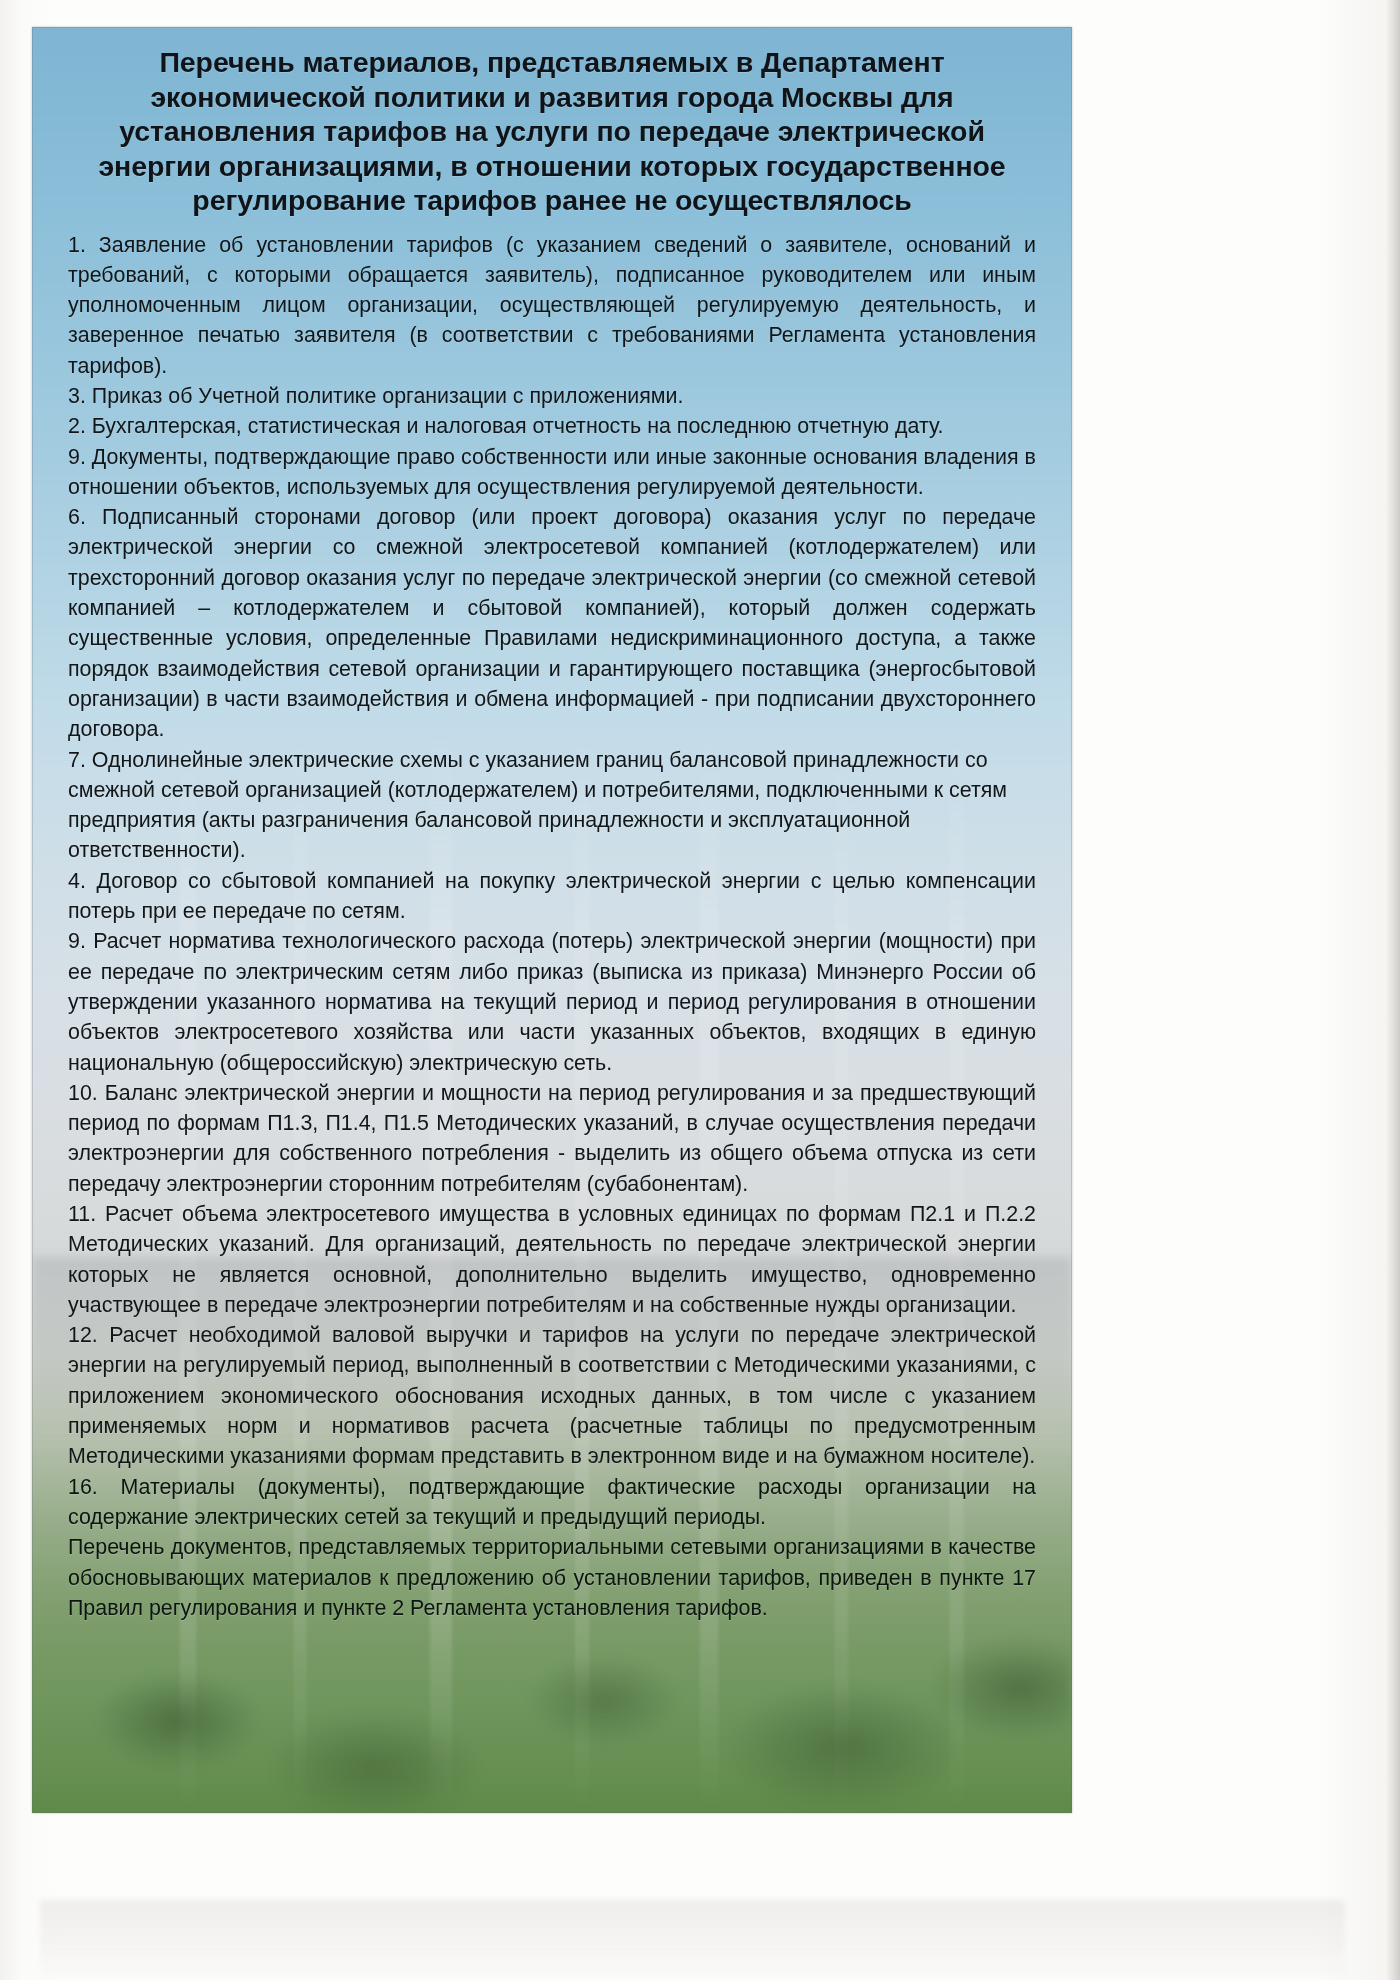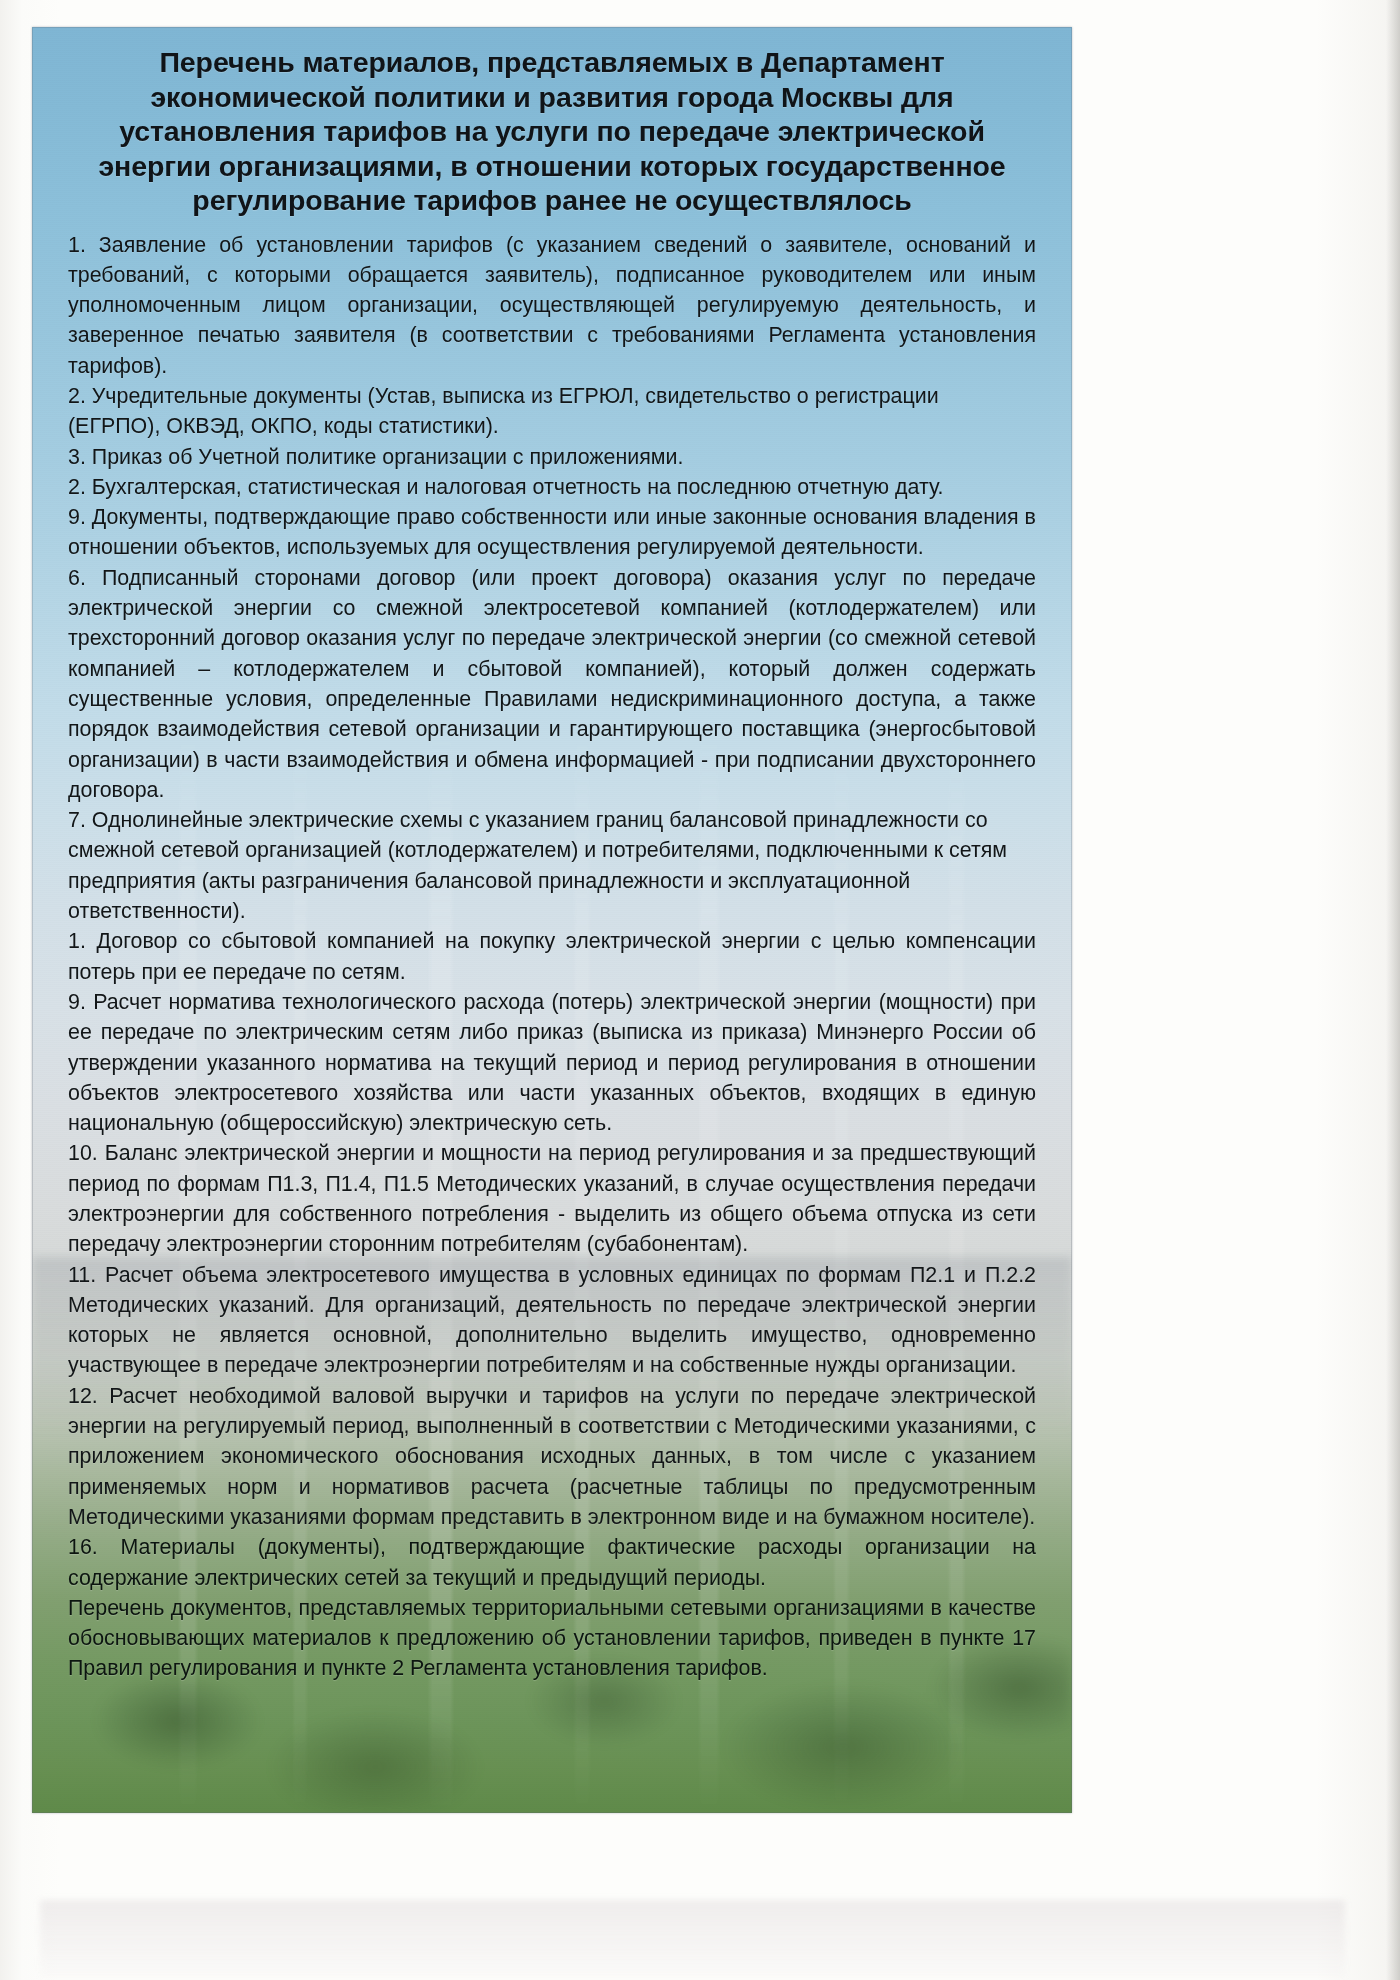--- a/index.html
+++ b/index.html
@@ -198,27 +198,26 @@
     <div class="photo-hazeband"></div>
     <div class="photo-foliage"></div>
 
     <div class="slide-inner">
 
       <h1 class="doc-title">Перечень материалов, представляемых в Департамент экономической политики и развития города Москвы для установления тарифов на услуги по передаче электрической энергии организациями, в отношении которых государственное регулирование тарифов ранее не осуществлялось</h1>
 
       <div class="doc-body">
 
         <p class="para">1. Заявление об установлении тарифов (с указанием сведений о заявителе, оснований и требований, с которыми обращается заявитель), подписанное руководителем или иным уполномоченным лицом организации, осуществляющей регулируемую деятельность, и заверенное печатью заявителя (в соответствии с требованиями Регламента установления тарифов).</p>
-        <p class="para nojustify">2. Учредительные документы (Устав, выписка из ЕГРЮЛ, свидетельство о регистрации (ЕГРПО), ОКВЭД, ОКПО, коды статистики).</p>
         <p class="para nojustify">3. Приказ об Учетной политике организации с приложениями.</p>
         <p class="para nojustify">2. Бухгалтерская, статистическая и налоговая отчетность на последнюю отчетную дату.</p>
         <p class="para">9. Документы, подтверждающие право собственности или иные законные основания владения в отношении объектов, используемых для осуществления регулируемой деятельности.</p>
         <p class="para">6. Подписанный сторонами договор (или проект договора) оказания услуг по передаче электрической энергии со смежной электросетевой компанией (котлодержателем) или трехсторонний договор оказания услуг по передаче электрической энергии (со смежной сетевой компанией – котлодержателем и сбытовой компанией), который должен содержать существенные условия, определенные Правилами недискриминационного доступа, а также порядок взаимодействия сетевой организации и гарантирующего поставщика (энергосбытовой организации) в части взаимодействия и обмена информацией - при подписании двухстороннего договора.</p>
         <p class="para nojustify">7. Однолинейные электрические схемы с указанием границ балансовой принадлежности со смежной сетевой организацией (котлодержателем) и потребителями, подключенными к сетям предприятия (акты разграничения балансовой принадлежности и эксплуатационной ответственности).</p>
-        <p class="para">1. Договор со сбытовой компанией на покупку электрической энергии с целью компенсации потерь при ее передаче по сетям.</p>
+        <p class="para">4. Договор со сбытовой компанией на покупку электрической энергии с целью компенсации потерь при ее передаче по сетям.</p>
         <p class="para">9. Расчет норматива технологического расхода (потерь) электрической энергии (мощности) при ее передаче по электрическим сетям либо приказ (выписка из приказа) Минэнерго России об утверждении указанного норматива на текущий период и период регулирования в отношении объектов электросетевого хозяйства или части указанных объектов, входящих в единую национальную (общероссийскую) электрическую сеть.</p>
         <p class="para">10. Баланс электрической энергии и мощности на период регулирования и за предшествующий период по формам П1.3, П1.4, П1.5 Методических указаний, в случае осуществления передачи электроэнергии для собственного потребления - выделить из общего объема отпуска из сети передачу электроэнергии сторонним потребителям (субабонентам).</p>
         <p class="para">11. Расчет объема электросетевого имущества в условных единицах по формам П2.1 и П.2.2 Методических указаний. Для организаций, деятельность по передаче электрической энергии которых не является основной, дополнительно выделить имущество, одновременно участвующее в передаче электроэнергии потребителям и на собственные нужды организации.</p>
         <p class="para">12. Расчет необходимой валовой выручки и тарифов на услуги по передаче электрической энергии на регулируемый период, выполненный в соответствии с Методическими указаниями, с приложением экономического обоснования исходных данных, в том числе с указанием применяемых норм и нормативов расчета (расчетные таблицы по предусмотренным Методическими указаниями формам представить в электронном виде и на бумажном носителе).</p>
         <p class="para on-dark">16. Материалы (документы), подтверждающие фактические расходы организации на содержание электрических сетей за текущий и предыдущий периоды.</p>
         <p class="para on-dark">Перечень документов, представляемых территориальными сетевыми организациями в качестве обосновывающих материалов к предложению об установлении тарифов, приведен в пункте 17 Правил регулирования и пункте 2 Регламента установления тарифов.</p>
 
       </div>
     </div>
 

